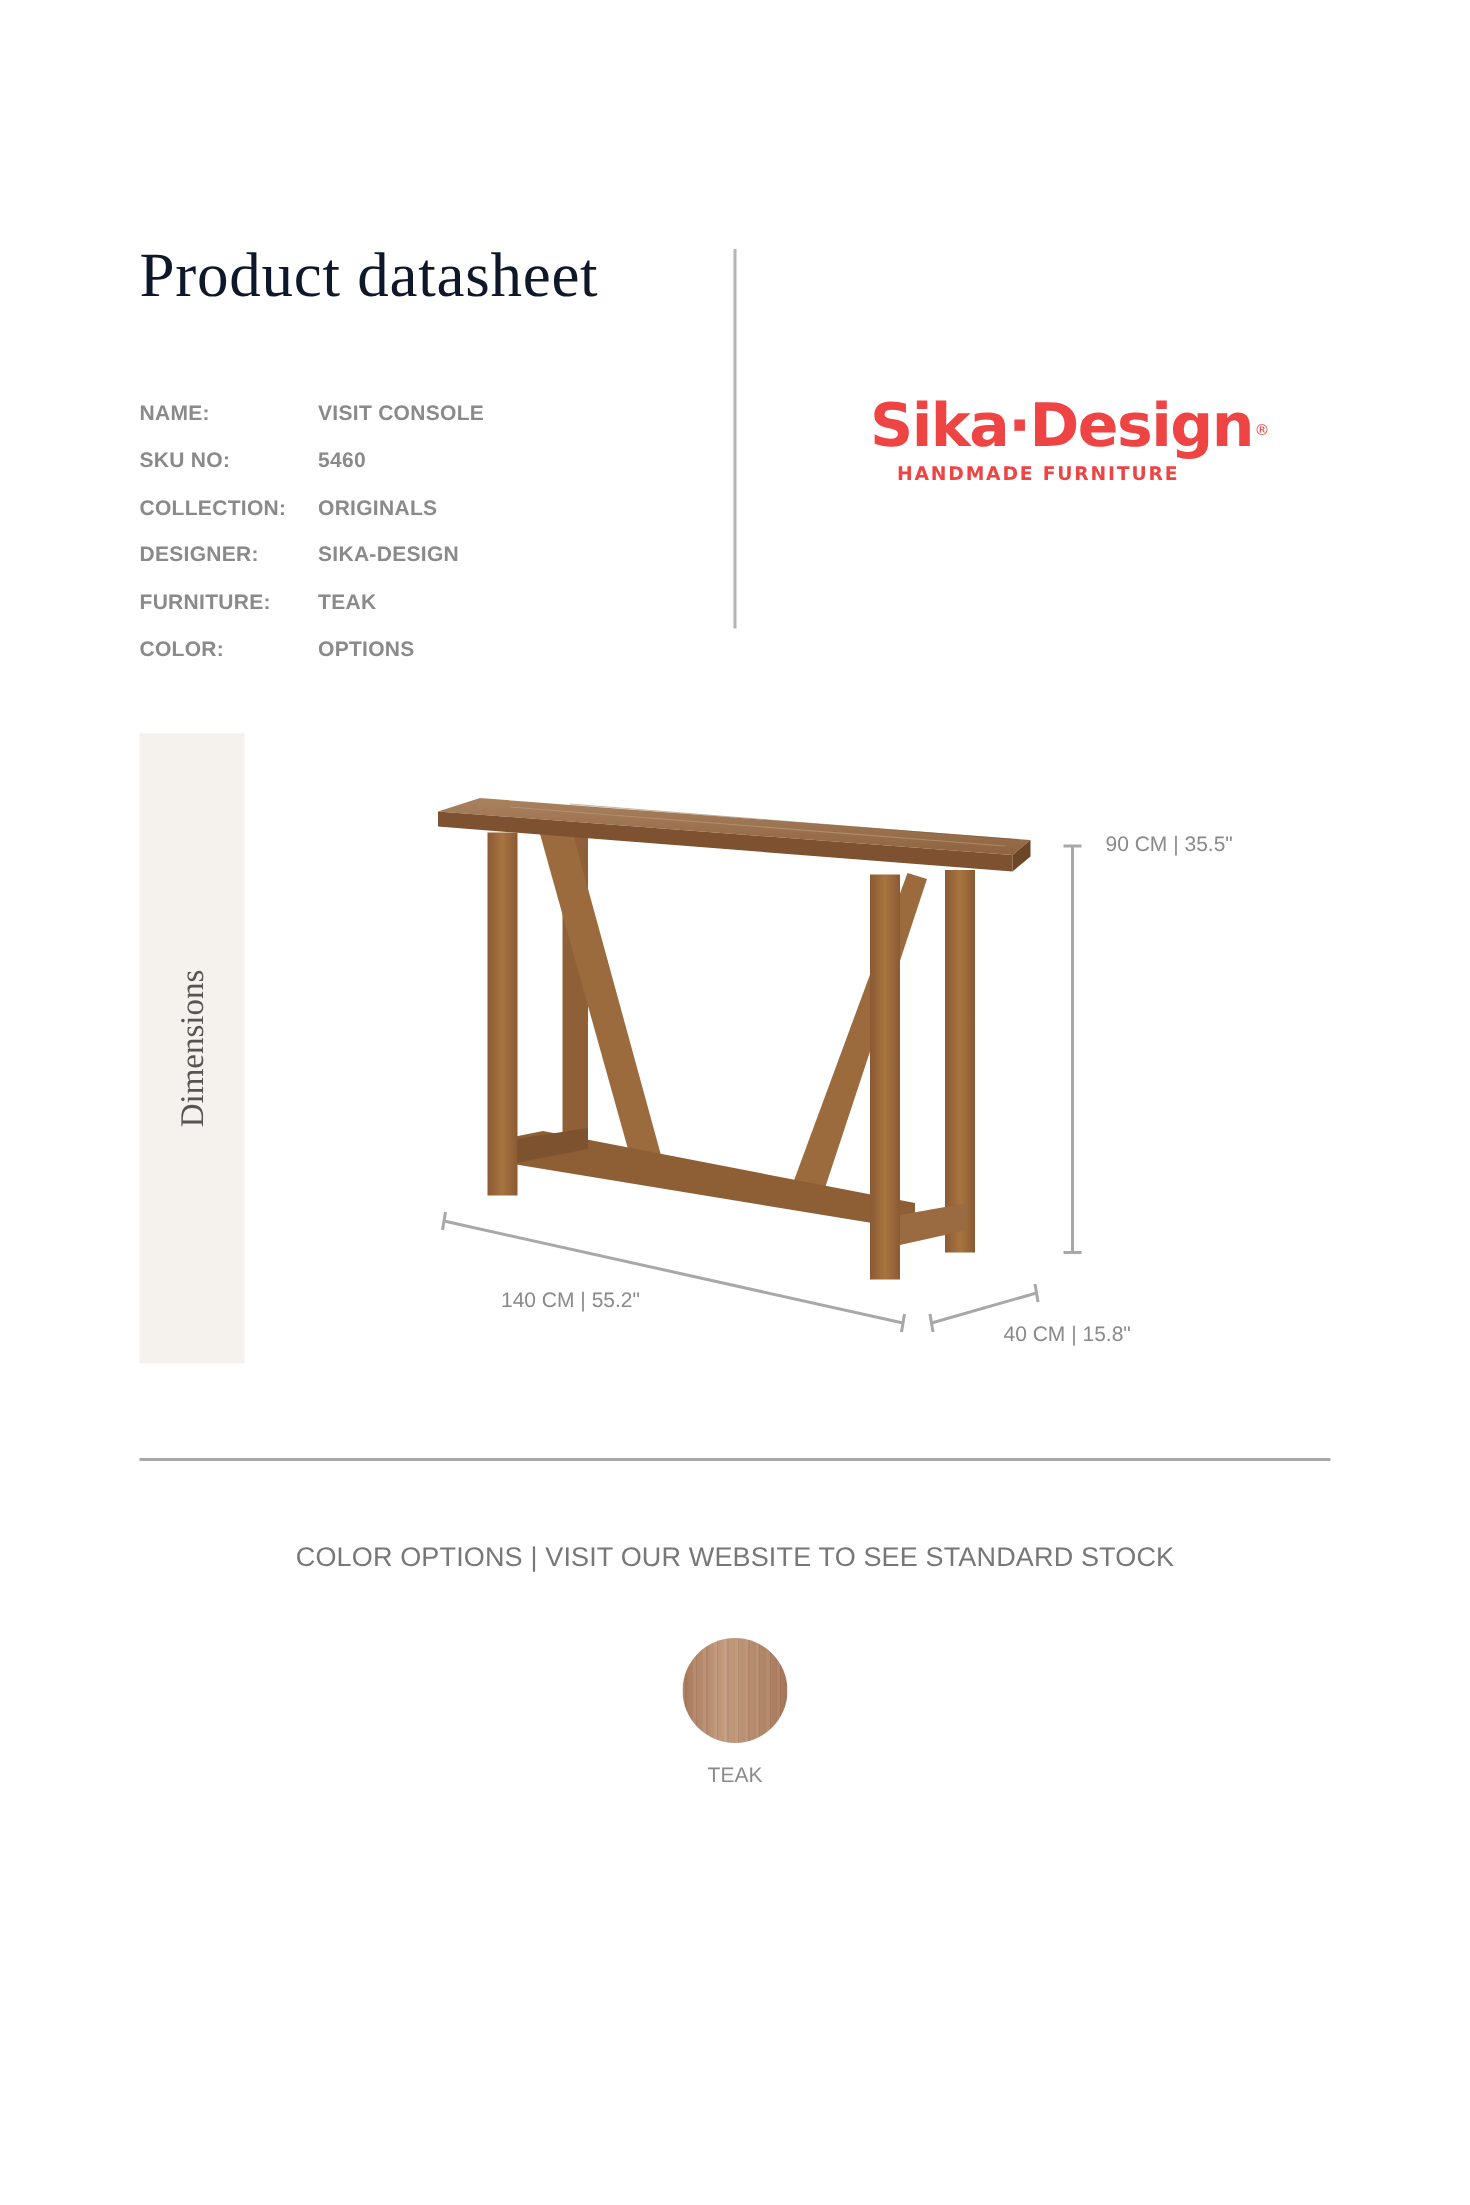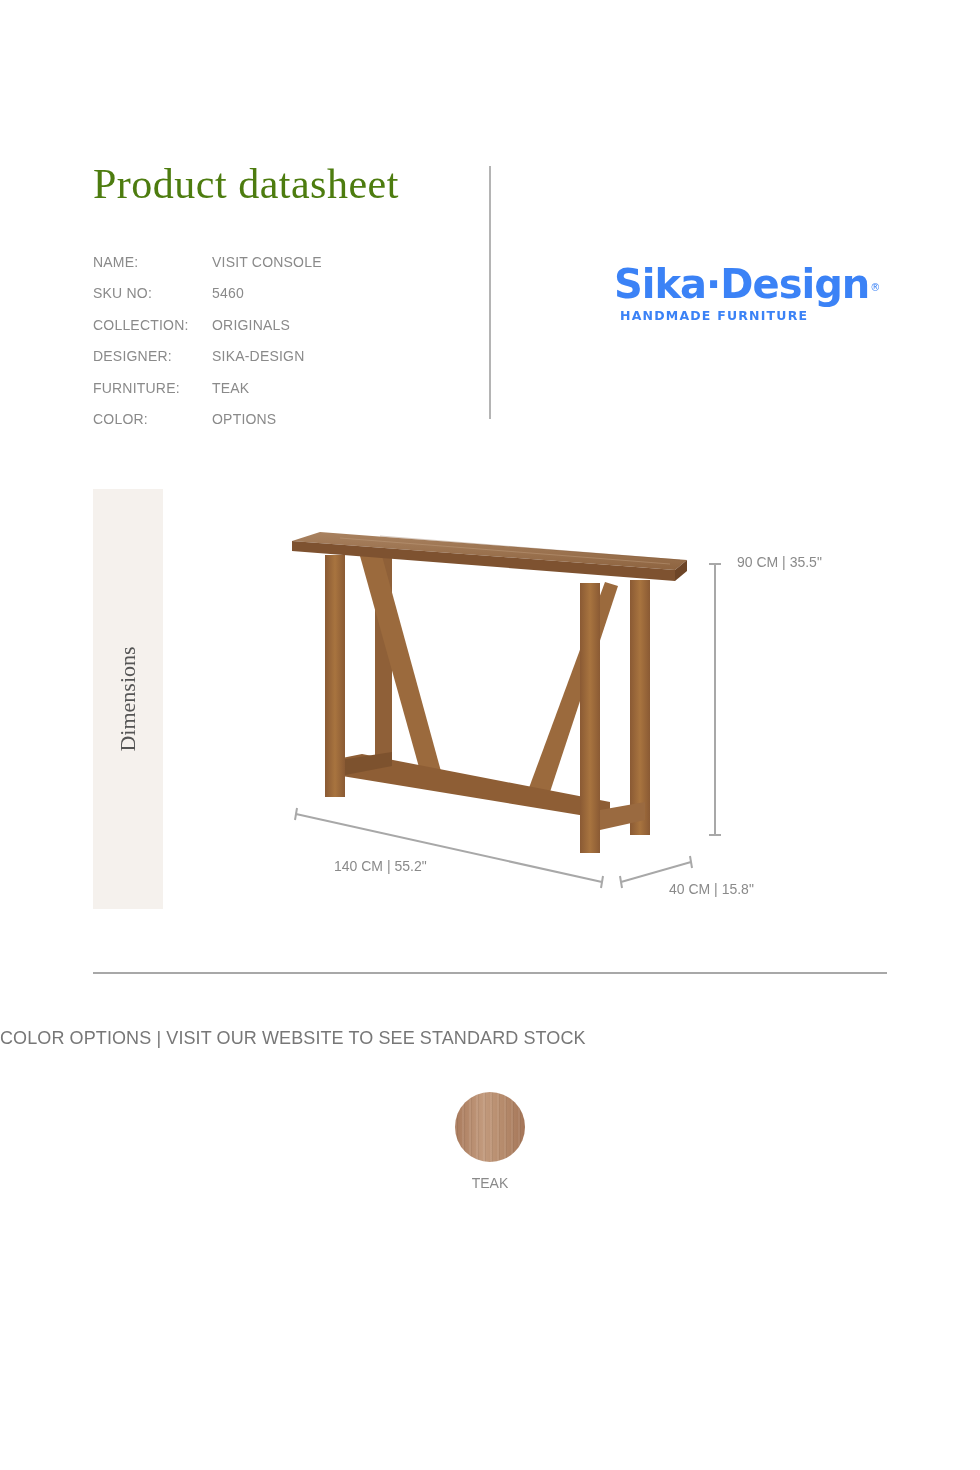--- a/index.html
+++ b/index.html
@@ -1,48 +1,48 @@
 <!DOCTYPE html>
 <html><head>
 <meta charset="utf-8">
 <style>
   * { box-sizing: border-box; margin: 0; padding: 0; }
   html, body { width: 980px; height: 1470px; background: #ffffff; overflow: hidden; }
   body { position: relative; font-family: "Liberation Sans", sans-serif; color: #777; }
 
   .title {
     position: absolute; left: 93px; top: 160px;
-    font-family: "Liberation Serif", serif; font-size: 42px; color: #4d7c0f;
+    font-family: "Liberation Serif", serif; font-size: 42px; color: #0f172a;
     letter-spacing: 0.5px; font-weight: normal;
   }
-  .specs { position: absolute; left: 93px; top: 246px; }
+  .specs { position: absolute; left: 93px; top: 259px; font-weight: bold; }
   .spec-row { display: flex; height: 31.5px; align-items: center; font-size: 14px; color: #8a8a8a; letter-spacing: 0.2px; }
   .spec-label { width: 119px; }
   .vdivider { position: absolute; left: 489px; top: 166px; width: 2px; height: 253px; background: #b4b4b4; }
 
-  .logo { position: absolute; left: 614px; top: 262px; color: #3b82f6; }
+  .logo { position: absolute; left: 580px; top: 262px; color: #ef4444; }
   .logo-main { font-family: "DejaVu Sans", sans-serif; font-size: 40px; font-weight: bold; letter-spacing: -1px; line-height: 44px; display: flex; align-items: flex-start; }
   .logo-main .reg { font-size: 10px; font-weight: normal; margin-left: 1px; margin-top: 4px; }
-  .logo-sub { font-family: "DejaVu Sans", sans-serif; font-size: 12.5px; font-weight: bold; letter-spacing: 1.2px; margin-top: -2px; margin-left: 6px; }
+  .logo-sub { font-family: "DejaVu Sans", sans-serif; font-size: 12.5px; font-weight: bold; letter-spacing: 1.2px; margin-top: -2px; margin-left: 18px; }
 
   .dim-panel { position: absolute; left: 93px; top: 489px; width: 70px; height: 420px; background: #f5f1ed; }
   .dim-label {
     position: absolute; left: 35px; top: 210px;
     transform: translate(-50%, -50%) rotate(-90deg);
     font-family: "Liberation Serif", serif; font-size: 22px; color: #555; white-space: nowrap;
   }
 
   .table-art { position: absolute; left: 280px; top: 520px; width: 420px; height: 345px; }
   .dim-lines { position: absolute; left: 0; top: 0; width: 980px; height: 980px; pointer-events: none; }
 
   .dim-text { position: absolute; font-size: 14px; color: #8a8a8a; white-space: nowrap; }
 
   .hdivider { position: absolute; left: 93px; top: 972px; width: 794px; height: 2px; background: #a8a8a8; }
 
-  .color-heading { position: absolute; left: 0; width: 980px; top: 1028px; font-size: 18px; color: #777; letter-spacing: 0.1px; }
+  .color-heading { position: absolute; left: 0; width: 980px; top: 1028px; text-align: center; font-size: 18px; color: #777; letter-spacing: 0.1px; }
 
   .swatch {
     position: absolute; left: 455px; top: 1092px; width: 70px; height: 70px; border-radius: 50%;
     background:
       repeating-linear-gradient(90deg, rgba(255,255,255,0.07) 0 2px, rgba(0,0,0,0.05) 2px 3px, rgba(255,255,255,0) 3px 7px),
       linear-gradient(90deg, #a97a5c, #c29a7d 40%, #b58a6b 70%, #a47558);
   }
   .swatch-label { position: absolute; left: 0; width: 980px; top: 1175px; text-align: center; font-size: 14px; color: #8a8a8a; }
 </style>
 </head>

